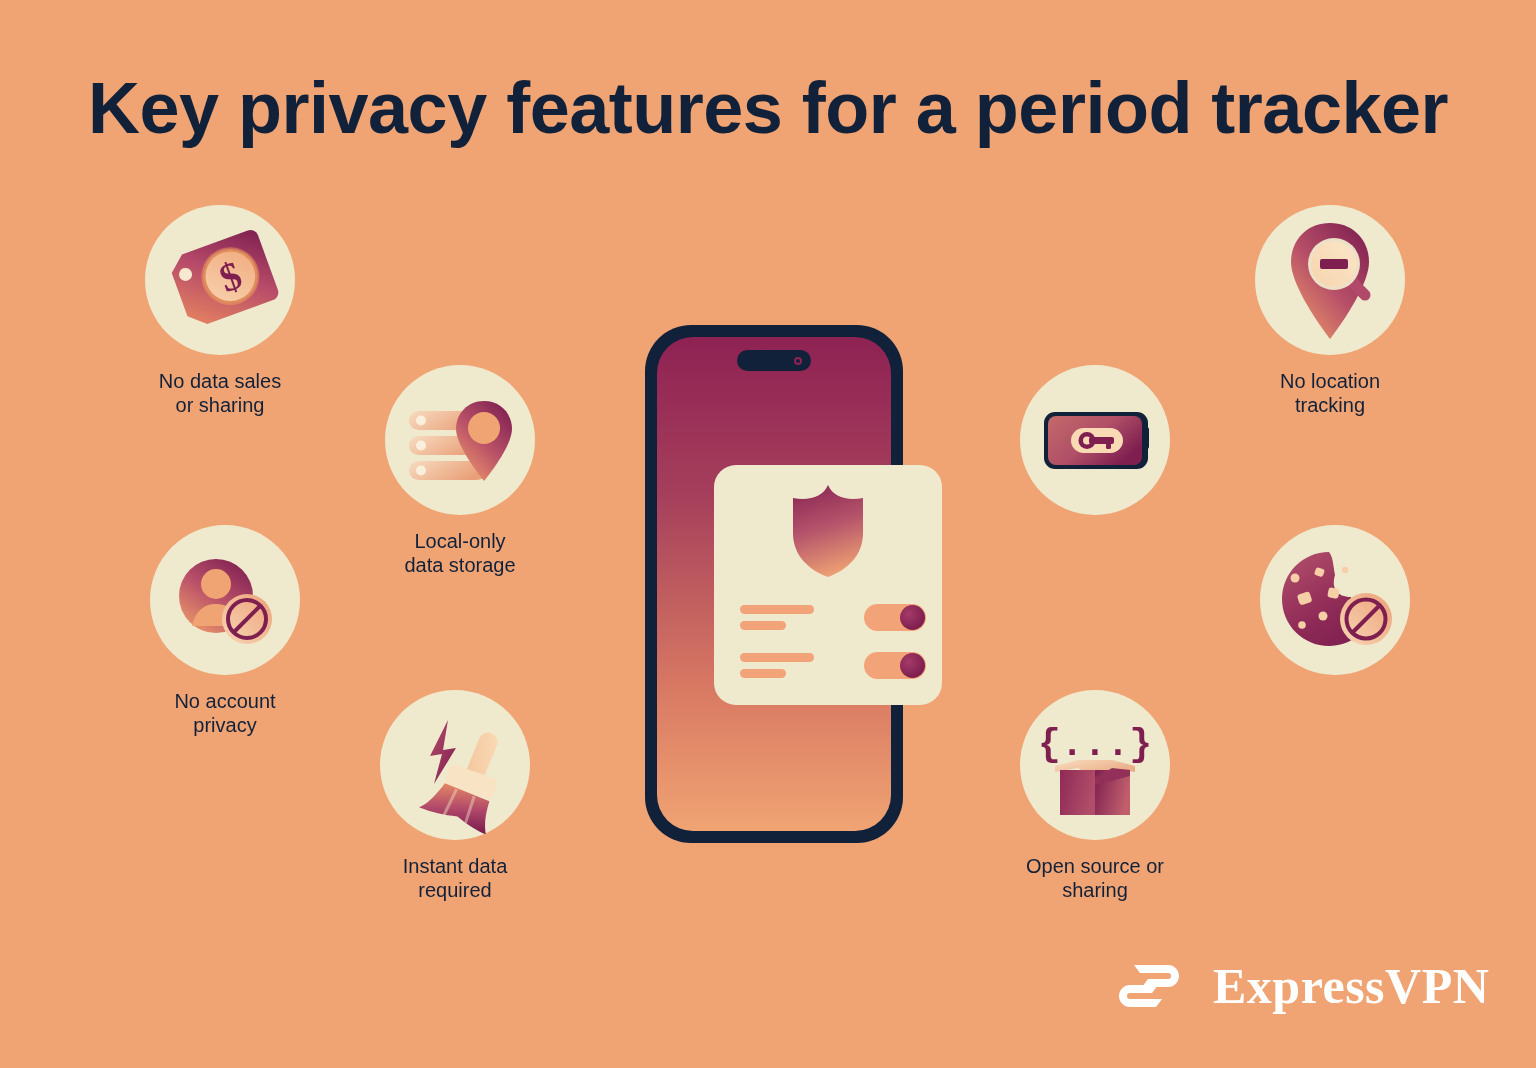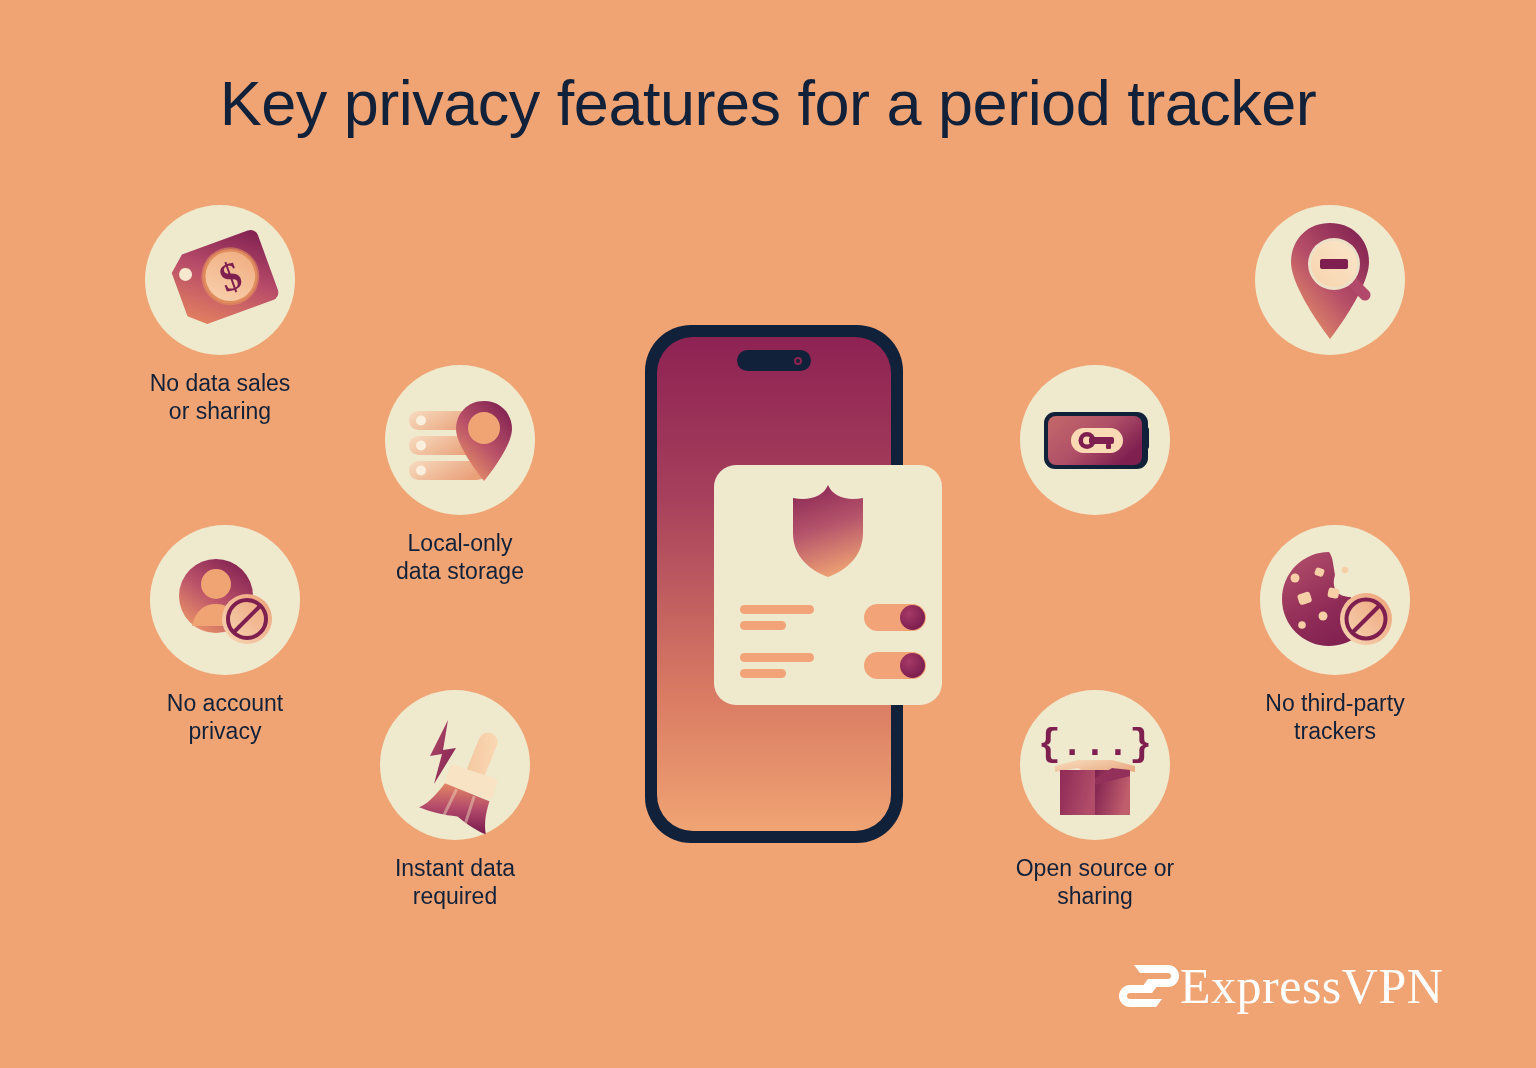--- a/index.html
+++ b/index.html
@@ -13,41 +13,41 @@
     width:1536px; height:1068px;
     background:#F0A473;
   }
 
   
   #title {
     position:absolute;
     left:0; top:66px;
     width:100%;
     text-align:center;
-    font-size:63px;
-    font-weight:normal;
+    font-size:72px;
+    font-weight:bold;
     line-height:1.18;
     color:#12213A;
     letter-spacing:-0.5px;
   }
 
   
   .feature { position:absolute; }
   .badge {
     position:relative;
     width:150px; height:150px;
     border-radius:50%;
     background:#EFE9CE;
     margin:0 auto;
   }
   .badge svg { position:absolute; left:0; top:0; width:150px; height:150px; }
   .flabel {
     margin-top:14px;
     text-align:center;
-    font-size:23px;
+    font-size:20px;
     line-height:1.22;
     color:#12213A;
     white-space:pre-line;
     width:300px;
     margin-left:auto; margin-right:auto;
   }
 
   
   #f-nodatasales   { left:70px;   top:205px;  width:300px; }
   #f-localonly     { left:310px;  top:365px;  width:300px; }
@@ -135,21 +135,21 @@
     right:1px; top:1px;
     width:25px; height:25px;
     border-radius:50%;
     background:radial-gradient(circle at 35% 35%,#A53A66 0%,#7E1F50 70%);
   }
 
   
   #logo {
     position:absolute;
     left:1118px; top:955px;
-    display:flex; align-items:center; gap:0;
+    display:flex; align-items:center; gap:33px;font-weight:bold;
   }
   #logo-mark { width:62px; height:62px; }
   #logo-text {
     font-family:"Liberation Serif", serif;
     font-size:50px;
     color:#FFFFFF;
     letter-spacing:0.5px;
   }
 </style>
 </head>
@@ -315,20 +315,22 @@
             <stop offset="100%" stop-color="#FAE6C9"></stop>
           </linearGradient>
         </defs>
         <path d="M75 18 C51 18 36 36 36 57 C36 84 75 134 75 134 C75 134 114 84 114 57 C114 36 99 18 75 18 Z" fill="url(#gPin2)"></path>
         <line x1="93" y1="73" x2="110" y2="90" stroke="#B2496A" stroke-width="11" stroke-linecap="round"></line>
         <circle cx="79" cy="59" r="26" fill="#EFE9CE" opacity="0.95"></circle>
         <circle cx="79" cy="59" r="23" fill="url(#gLens)"></circle>
         <rect x="65" y="54" width="28" height="10" rx="2" fill="#7E1F50"></rect>
       </svg>
     </div>
+    <div class="flabel">No location
+tracking</div>
   </div>
 
   <div class="feature" id="f-nothirdparty">
     <div class="badge">
       <svg viewBox="0 0 150 150">
         <defs>
           <linearGradient id="gCookie" x1="0.2" y1="0" x2="0.8" y2="1">
             <stop offset="0%" stop-color="#B04C69"></stop>
             <stop offset="60%" stop-color="#8E2A56"></stop>
             <stop offset="100%" stop-color="#7E1F50"></stop>
@@ -347,22 +349,20 @@
           <circle cx="35" cy="53" r="4.5"></circle>
           <circle cx="63" cy="91" r="4.5"></circle>
           <circle cx="42" cy="100" r="3.8"></circle>
           <circle cx="85" cy="45" r="3.2"></circle>
         </g>
         <circle cx="106" cy="94" r="26" fill="url(#gBan2)"></circle>
         <circle cx="106" cy="94" r="19.5" fill="none" stroke="#7E1F50" stroke-width="4"></circle>
         <line x1="92" y1="108" x2="120" y2="80" stroke="#7E1F50" stroke-width="4"></line>
       </svg>
     </div>
-    <div class="flabel">No third-party
-trackers</div>
   </div>
 
   <div class="feature" id="f-opensource">
     <div class="badge">
       <svg viewBox="0 0 150 150">
         <defs>
           <linearGradient id="gBoxL" x1="0" y1="0" x2="1" y2="0.3">
             <stop offset="0%" stop-color="#8E2A56"></stop>
             <stop offset="100%" stop-color="#B14D69"></stop>
           </linearGradient>

